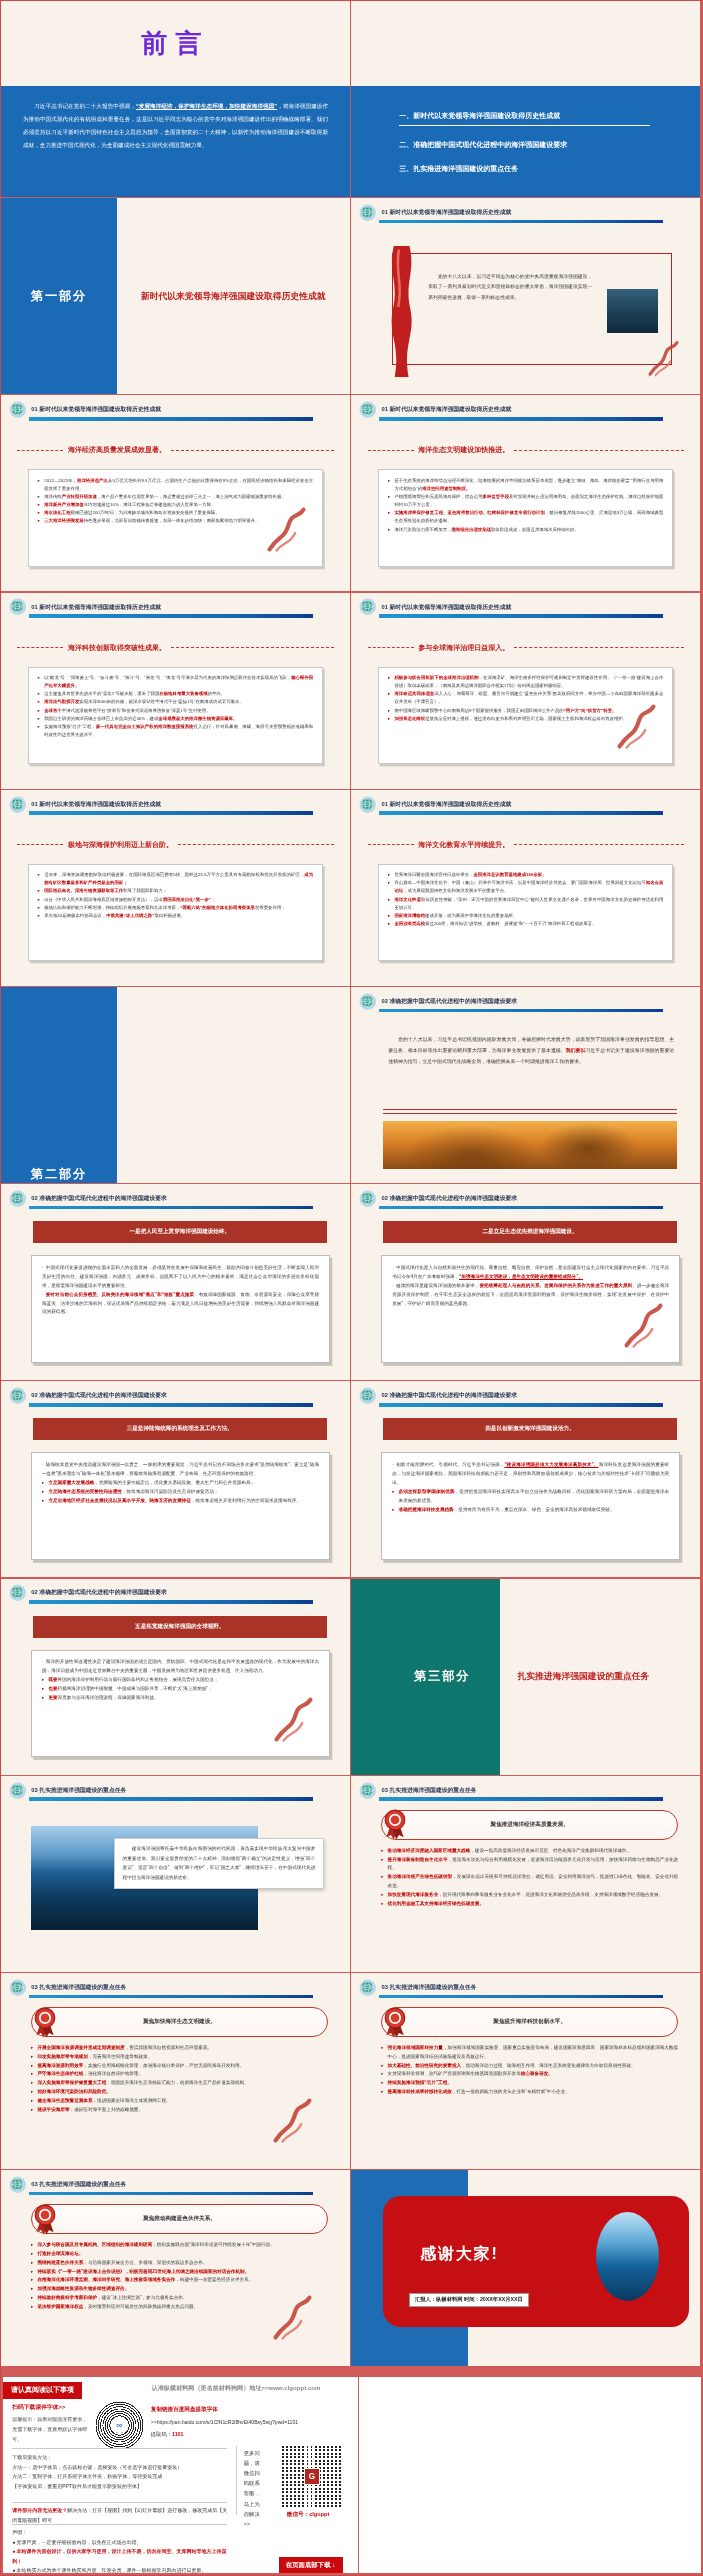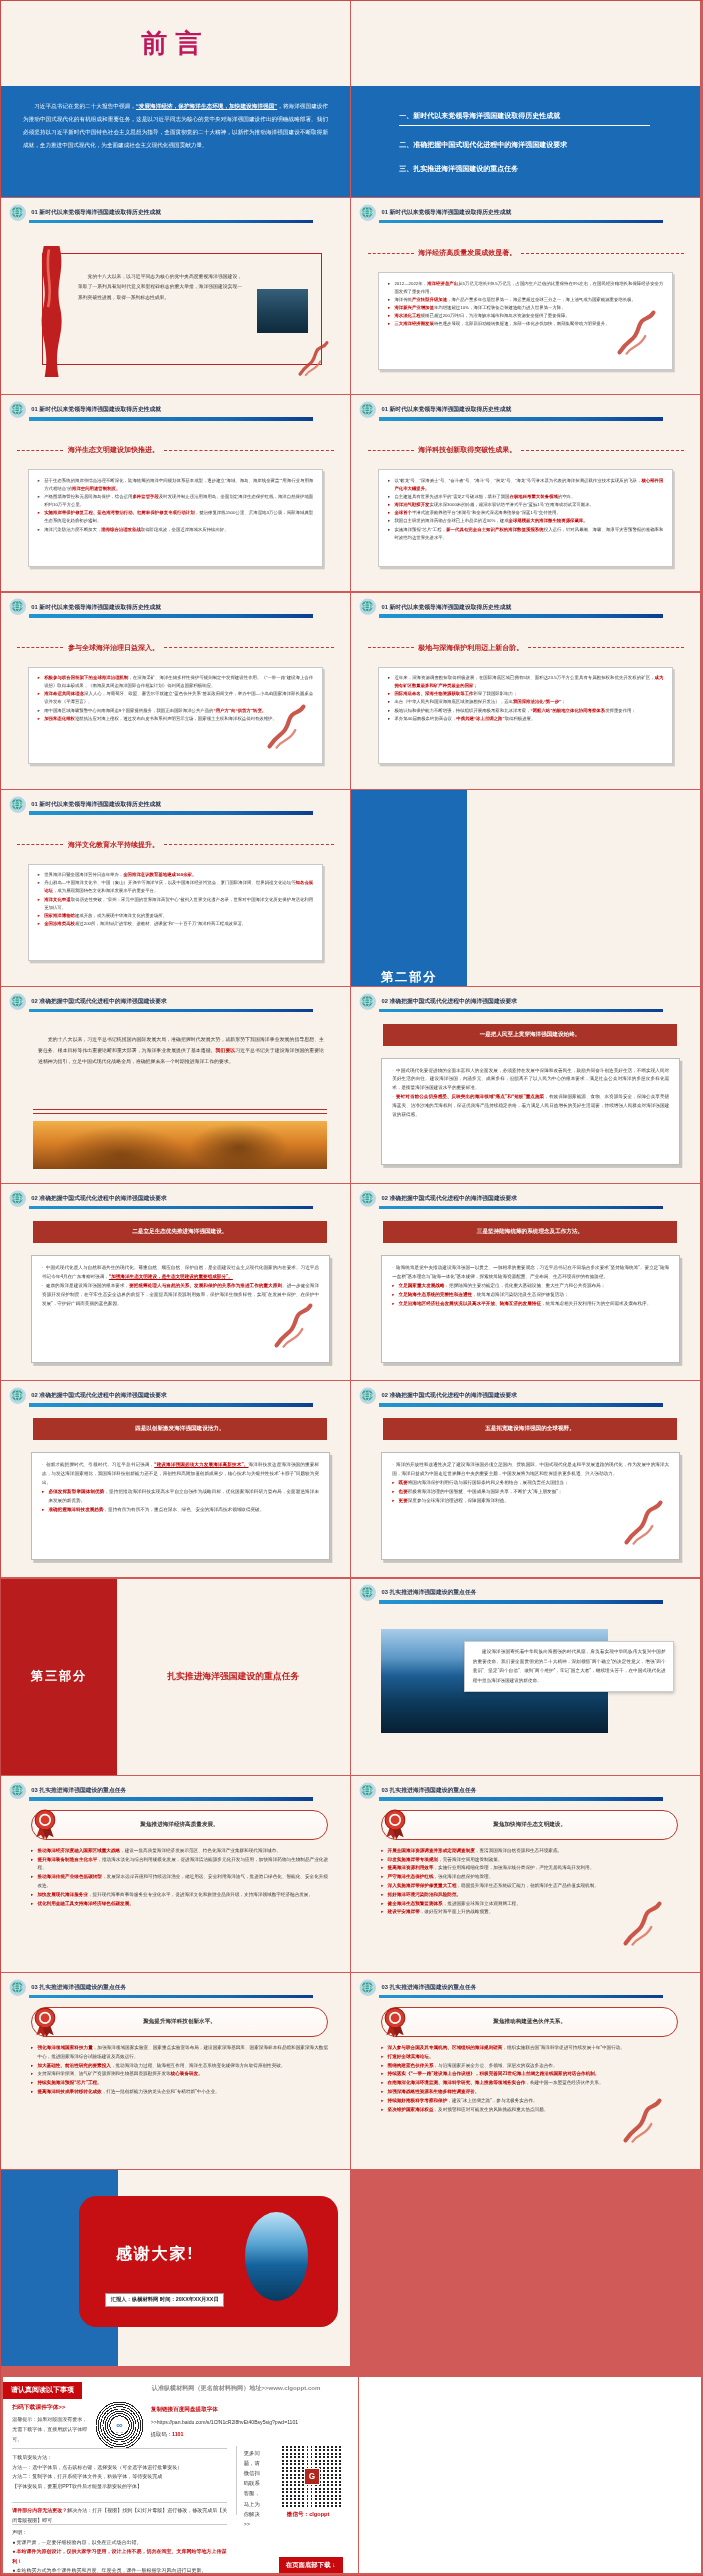--- a/index.html
+++ b/index.html
@@ -1,21 +1,21 @@
 <!DOCTYPE html>
 <html style="font-size:9.4px"><head>
 <meta charset="utf-8">
 <style>
   html,body{margin:0;padding:0;background:#fff;}
   #page{width:704px;height:2576px;box-sizing:border-box;border:1.8px solid #c94b49;background:#cf5a58;position:relative;font-family:"Liberation Sans",sans-serif;}
   #grid{display:grid;grid-template-columns:349px 349px;grid-auto-rows:196px;gap:1.2px;background:#cf5a58;}
   .slide{position:relative;background:#f8f2ea;overflow:hidden;}
   
   .cov-top{position:absolute;left:0;top:0;right:0;height:85px;display:flex;align-items:center;justify-content:center;}
-  .cov-title{font-size:26px;font-weight:bold;color:#be185d;letter-spacing:8.2px;font-family:"Liberation Serif",serif;}
+  .cov-title{font-size:26px;font-weight:bold;color:#6d28d9;letter-spacing:8.2px;font-family:"Liberation Serif",serif;}
   .cov-bot{position:absolute;left:0;right:0;top:85px;bottom:0;background:#1a6ab5;color:#fff;padding:14px 22px;box-sizing:border-box;}
   .cov-p{font-size:5.6px;line-height:2.3;text-align:justify;text-indent:2em;}
   .seg.red{color:#c00000;font-weight:bold;}
   .seg.bold{font-weight:bold;}
   .seg.und{text-decoration:underline;}
   .toc-list{margin-top:10.5px;}
   .toc-item{font-size:7px;font-weight:bold;color:#fff;margin:0 0 14px 26px;width:251px;}
   .toc-item.und{border-bottom:0.9px solid #fff;padding-bottom:4.7px;}
   
   .div-band{position:absolute;left:0;top:0;bottom:0;width:116px;display:flex;align-items:center;justify-content:center;}
@@ -60,21 +60,21 @@
     linear-gradient(180deg,#a8cde9 0%,#5b97c6 28%,#1d5d94 45%,#0d3a5c 70%,#071f33 100%);}
   .overbox{position:absolute;left:113px;right:26px;top:62px;background:#fff;border:0.6px solid #ccc;box-shadow:1.2px 1.8px 3.5px rgba(0,0,0,.25);padding:5.8px 7.6px;font-size:4.6px;line-height:2.05;text-align:justify;text-indent:2em;color:#333;}
   
   .mban{position:absolute;left:30px;right:22px;top:34px;height:28px;border:0.9px solid #c0392b;border-radius:15px;background:linear-gradient(180deg,#fffdfb,#fdf6f2);display:flex;align-items:center;justify-content:center;}
   .mban .mtitle{font-size:5.6px;font-weight:bold;color:#333;}
   .medal{position:absolute;left:-1.8px;top:-2.3px;width:30px;height:33px;}
   .mlist{position:absolute;left:30px;right:22px;top:71px;bottom:11.7px;}
   .mlist .bullet{font-size:4.6px;line-height:1.92;}
   
   .thx-band{position:absolute;left:0;top:0;bottom:0;width:117px;background:#1f6cb5;}
-  .thx-rect{position:absolute;left:32px;right:11.7px;top:26px;bottom:39px;background:#c50f12;border-radius:17.5px;margin-left:46px;}
+  .thx-rect{position:absolute;left:32px;right:11.7px;top:26px;bottom:39px;background:#c50f12;border-radius:17.5px;}
   .thx-title{position:absolute;left:37px;top:48px;color:#fff;font-size:16px;font-weight:bold;letter-spacing:1.8px;}
   .thx-info{position:absolute;left:26px;top:97px;background:#fff;border:0.6px solid #999;color:#222;font-size:5.3px;font-weight:bold;padding:2.3px 4.7px;white-space:nowrap;}
   .thx-oval{position:absolute;right:30px;top:16.4px;width:63px;height:89px;border-radius:50%;background:
     linear-gradient(180deg,#bfe3f5 0%,#5aa6d4 35%,#14629c 60%,#0a3a60 100%);}
   
   .decor{position:absolute;right:15px;bottom:13px;width:41px;height:47px;}
   
   #footer{position:absolute;left:1.8px;right:1.8px;bottom:1.8px;height:196px;background:#fff;}
   .f-divider{position:absolute;left:355px;top:0;bottom:0;width:1.2px;background:#cf5a58;}
   .f-notice{position:absolute;left:0;top:4.7px;background:#c7090d;color:#fff;font-size:7px;font-weight:bold;padding:3.5px 8.2px;}
@@ -115,20 +115,26 @@
       <div class="slide">
         <div class="cov-bot">
           <div class="toc-list">
             <div class="toc-item und">一、新时代以来党领导海洋强国建设取得历史性成就</div>
             <div class="toc-item">二、准确把握中国式现代化进程中的海洋强国建设要求</div>
             <div class="toc-item">三、扎实推进海洋强国建设的重点任务</div>
           </div>
         </div>
       </div>
       <div class="slide">
+        <div class="div-band" style="background: rgb(26, 106, 181);">
+          <div class="div-label">第一部分</div>
+        </div>
+        <div class="div-title" style="white-space: pre-line;">新时代以来党领导海洋强国建设取得历史性成就</div>
+      </div>
+      <div class="slide">
         <div class="hdr">
           <svg viewBox="0 0 32 32" class="globe">
             <circle cx="16" cy="16" r="15" fill="#b9d8e4"></circle>
             <circle cx="15" cy="15" r="10" fill="#2f9e94"></circle>
             <ellipse cx="15" cy="15" rx="10" ry="4.2" fill="none" stroke="#eaf5f2" stroke-width="1.2"></ellipse>
             <ellipse cx="15" cy="15" rx="4.2" ry="10" fill="none" stroke="#eaf5f2" stroke-width="1.2"></ellipse>
             <path d="M5 15h20" stroke="#eaf5f2" stroke-width="1.2"></path>
           </svg>
           <div class="htxt">01 新时代以来党领导海洋强国建设取得历史性成就</div>
           <div class="hbar"></div>
@@ -532,21 +538,21 @@
             <span class="bm red">▸</span>
             <span class="bt"><span class="seg red">更要</span><span class="seg">深度参与全球海洋治理进程，保障国家海洋利益。</span></span>
           </div>
           <svg viewBox="0 0 70 80" class="decor">
             <path d="M6 74 C24 46 30 60 40 28 C45 12 56 20 64 6" stroke="#c23b2e" stroke-width="7" fill="none" stroke-linecap="round" opacity="0.85"></path>
             <path d="M18 76 C30 60 40 66 50 46" stroke="#d96a57" stroke-width="4" fill="none" stroke-linecap="round" opacity="0.8"></path>
           </svg>
         </div>
       </div>
       <div class="slide">
-        <div class="div-band" style="background: #b91c1c;">
+        <div class="div-band" style="background: #0f766e; padding-left: 33px;">
           <div class="div-label">第三部分</div>
         </div>
         <div class="div-title" style="white-space: pre-line;">扎实推进海洋强国建设的重点任务</div>
       </div>
       <div class="slide">
         <div class="hdr">
           <svg viewBox="0 0 32 32" class="globe">
             <circle cx="16" cy="16" r="15" fill="#b9d8e4"></circle>
             <circle cx="15" cy="15" r="10" fill="#2f9e94"></circle>
             <ellipse cx="15" cy="15" rx="10" ry="4.2" fill="none" stroke="#eaf5f2" stroke-width="1.2"></ellipse>

